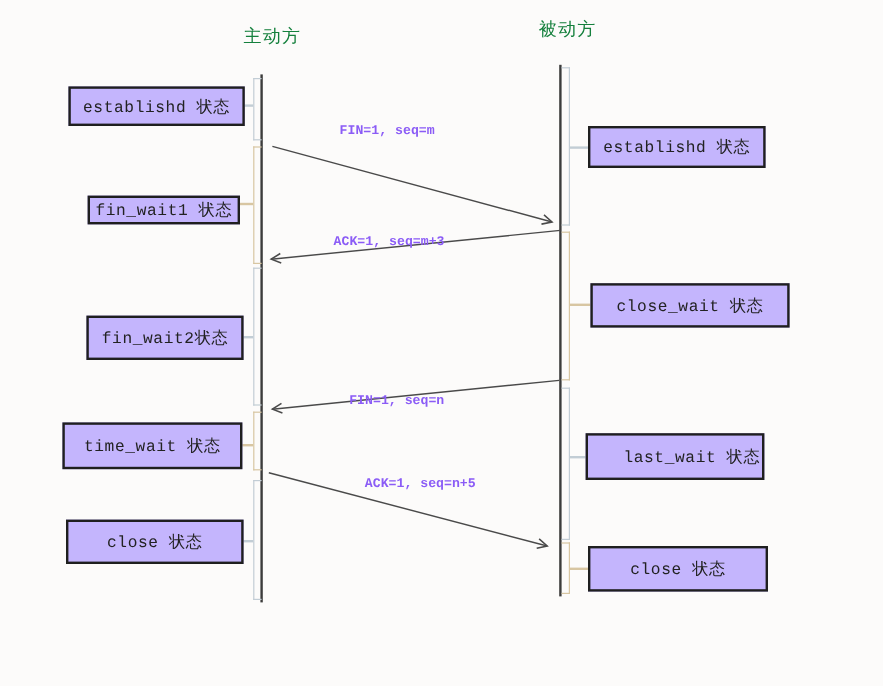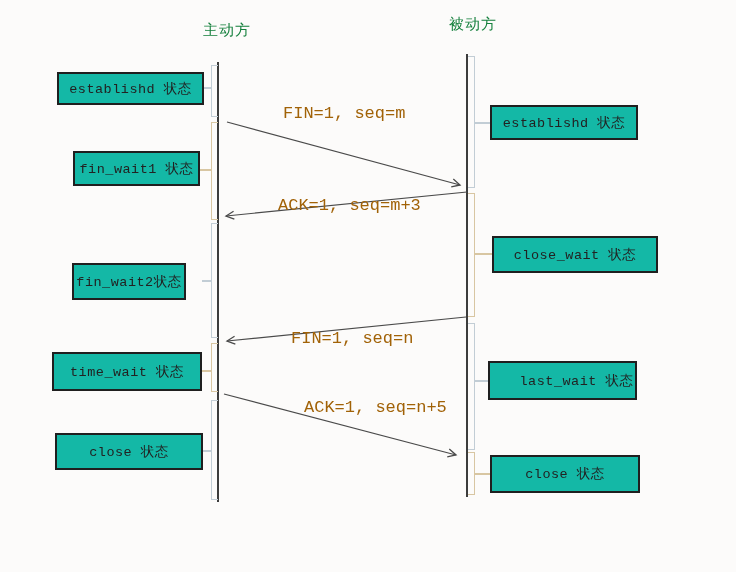--- a/index.html
+++ b/index.html
@@ -25,30 +25,30 @@
   .bracket.right-side{border:1px solid;border-left:none;}
   .bracket.blue{border-color:#c2cdd5;}
   .bracket.tan{border-color:#d8c6a2;}
   
   .connector{position:absolute;height:2px;}
   .connector.blue{background:#c2cdd5;}
   .connector.tan{background:#d8c6a2;}
   
   .state-box{
     position:absolute;box-sizing:border-box;
-    border:2px solid #1f1f1f;background:#14b8a6;
+    border:2px solid #1f1f1f;background:#c4b5fd;
     display:flex;align-items:center;justify-content:center;
     font-family:"Liberation Mono","DejaVu Sans Mono",monospace;
     font-size:13.5px;color:#222;letter-spacing:0.5px;white-space:nowrap;
   }
   
   .msg-label{
     position:absolute;
     font-family:"Liberation Mono","DejaVu Sans Mono",monospace;
-    font-weight:400;font-size:17px;color:#a16207;white-space:nowrap;
+    font-weight:700;font-size:11px;color:#8b5cf6;white-space:nowrap;
   }
   
   svg.arrows{position:absolute;left:0;top:0;width:736px;height:572px;pointer-events:none;}
   
   .caption{
     position:absolute;left:0;top:533px;width:736px;
     text-align:center;font-size:17px;font-weight:600;color:#333;
     letter-spacing:1px;
   }
 </style>
@@ -78,22 +78,22 @@
   <div class="connector blue" style="left:202px;top:280px;width:9px;"></div>
   <div class="connector tan" style="left:201px;top:370px;width:10px;"></div>
   <div class="connector blue" style="left:202px;top:450px;width:9px;"></div>
 
   <div class="connector blue" style="left:475px;top:122px;width:15px;"></div>
   <div class="connector tan" style="left:475px;top:253px;width:17px;"></div>
   <div class="connector blue" style="left:475px;top:380px;width:13px;"></div>
   <div class="connector tan" style="left:475px;top:473px;width:15px;"></div>
 
   <div class="state-box" style="left:57px;top:72px;width:147px;height:33px;">establishd 状态</div>
-  <div class="state-box" style="left:73px;top:151px;width:127px;height:35px;">fin_wait1 状态</div>
-  <div class="state-box" style="left:72px;top:263px;width:114px;height:37px;">fin_wait2状态</div>
+  <div class="state-box" style="left:73px;top:163px;width:127px;height:24px;">fin_wait1 状态</div>
+  <div class="state-box" style="left:72px;top:263px;width:131px;height:37px;">fin_wait2状态</div>
   <div class="state-box" style="left:52px;top:352px;width:150px;height:39px;">time_wait 状态</div>
   <div class="state-box" style="left:55px;top:433px;width:148px;height:37px;">close 状态</div>
 
   <div class="state-box" style="left:490px;top:105px;width:148px;height:35px;">establishd 状态</div>
   <div class="state-box" style="left:492px;top:236px;width:166px;height:37px;">close_wait 状态</div>
   <div class="state-box" style="left:488px;top:361px;width:149px;height:39px;padding-left:28px;">last_wait 状态</div>
   <div class="state-box" style="left:490px;top:455px;width:150px;height:38px;">close 状态</div>
 
   <svg class="arrows" viewBox="0 0 736 572">
     <defs>

